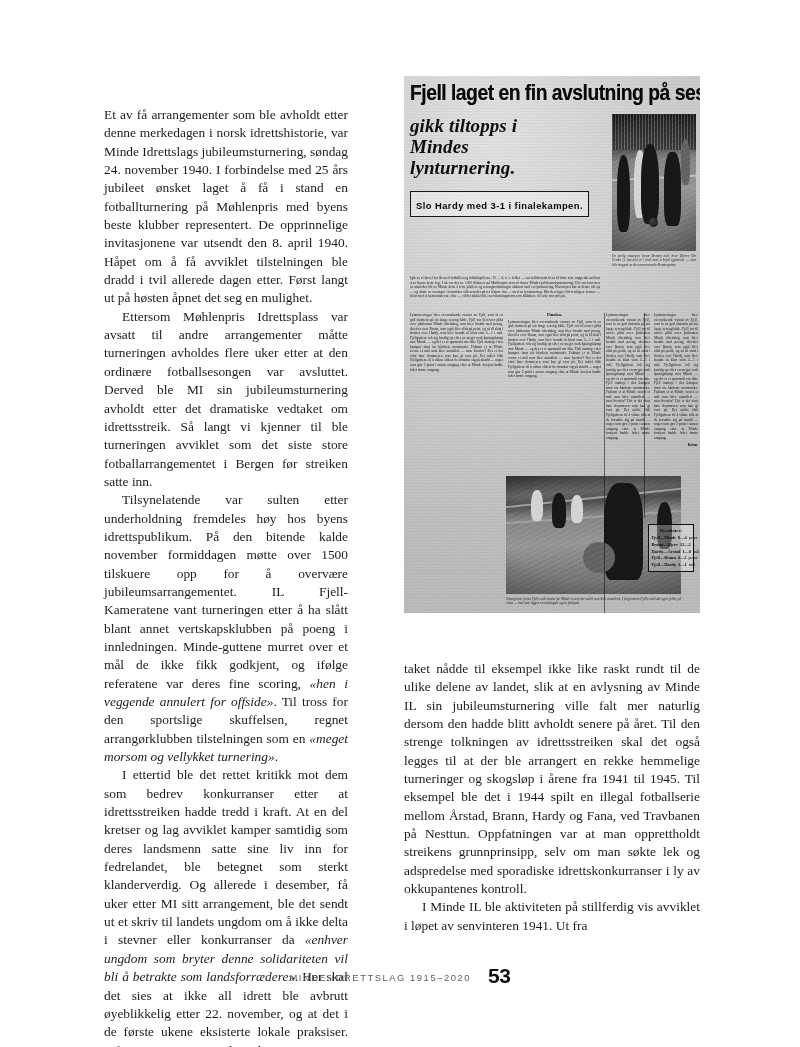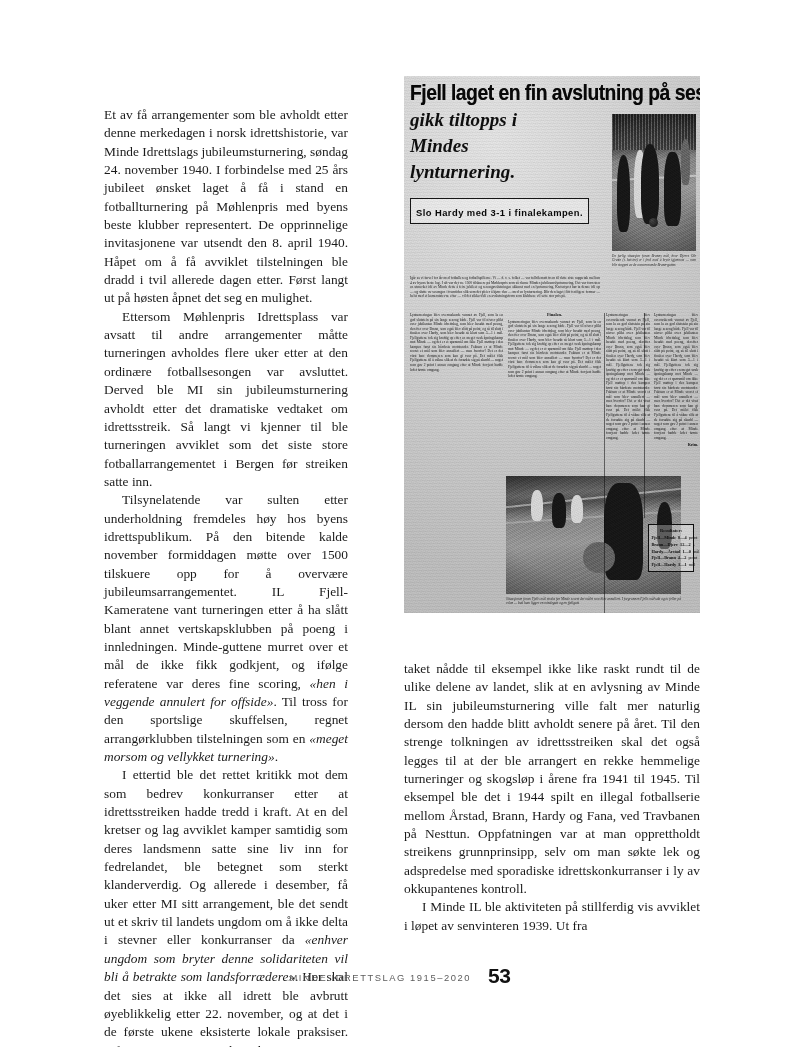--- a/index.html
+++ b/index.html
@@ -65,23 +65,23 @@
     transform:scaleX(.86);
     transform-origin:left top;
     color:#0d0d0d;
     white-space:nowrap;
     margin:2px 0 0 0;
     text-shadow:0 0 .6px rgba(0,0,0,.55);
   }
   .np-sub{
     font-family:"Liberation Serif", serif;
     font-style:italic;font-weight:700;
-    font-size:19px;line-height:26px;
+    font-size:19px;line-height:21px;
     color:#121212;
-    width:150px;margin-top:3px;
+    width:150px;margin-top:11px;
     letter-spacing:.1px;
   }
   .np-box{
     display:inline-block;
     border:1.4px solid #1a1a1a;
     padding:2.5px 5px 3px 5px;
     margin-top:13px;
     background:rgba(255,255,255,.35);
   }
   .np-box span{
@@ -287,21 +287,21 @@
       </div>
     </div>
 
     <div class="np-rule" style="left:200px;top:237px;width:1px;height:300px;"></div>
     <div class="np-rule" style="left:240px;top:237px;width:1px;height:205px;"></div>
     <div class="grain"></div>
   </div>
 
   <div class="col" id="right-col">
     <p class="noind">taket nådde til eksempel ikke like raskt rundt til de ulike delene av landet, slik at en avlysning av Minde IL sin jubileumsturnering ville falt mer naturlig dersom den hadde blitt avholdt senere på året. Til den strenge tolkningen av idretts­streiken skal det også legges til at der ble arran­gert en rekke hemmelige turneringer og skogs­løp i årene fra 1941 til 1945. Til eksempel ble det i 1944 spilt en illegal fotballserie mellom Årstad, Brann, Hardy og Fana, ved Travbanen på Nest­tun. Oppfatningen var at man opprettholdt streikens grunnprinsipp, selv om man søkte lek og adspredelse med sporadiske idrettskonkur­ranser i ly av okkupantenes kontroll.</p>
-    <p>I Minde IL ble aktiviteten på stillferdig vis avviklet i løpet av senvinteren 1939. Ut fra</p>
+    <p>I Minde IL ble aktiviteten på stillferdig vis avviklet i løpet av senvinteren 1941. Ut fra</p>
   </div>
 
   <div id="footer">
     <span id="footer-title">MINDE IDRETTSLAG  1915–2020</span>
     <span id="footer-page">53</span>
   </div>
 
 </div>
 
 </body></html>

